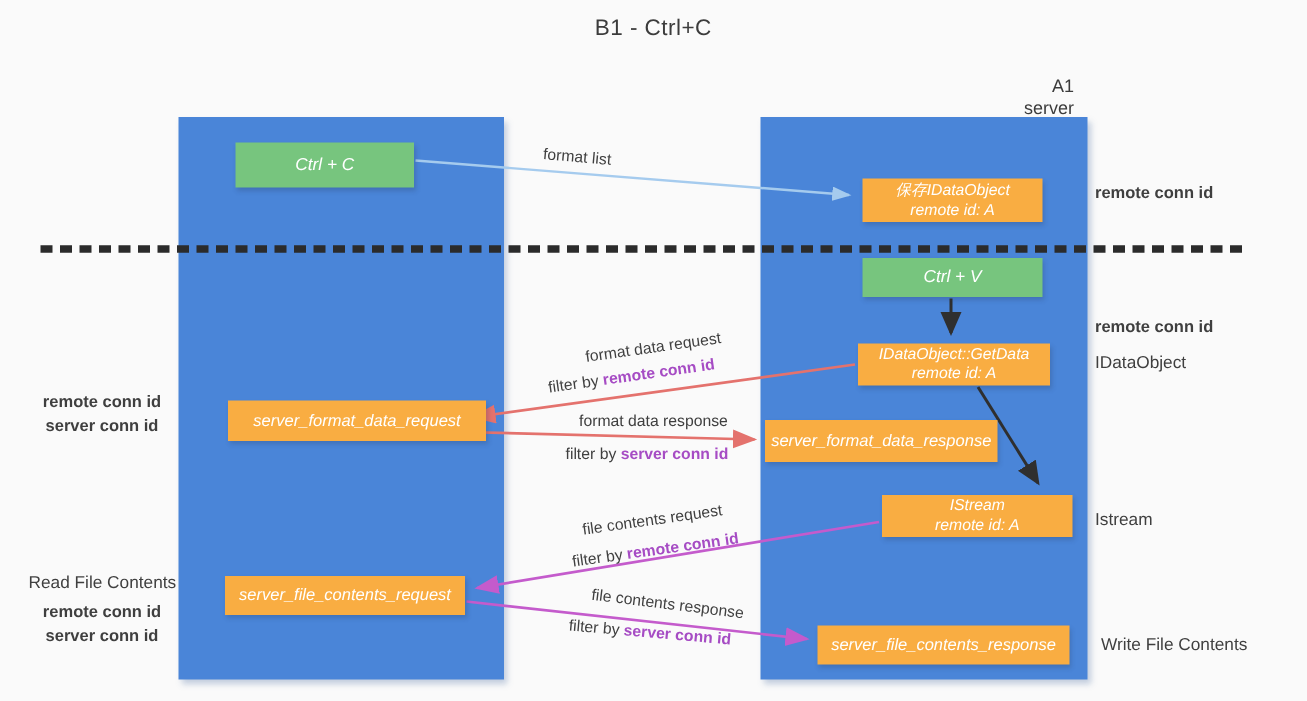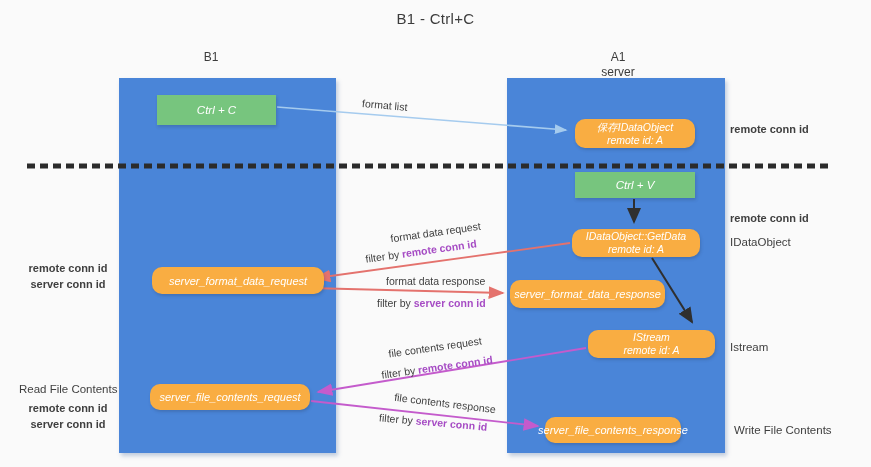--- a/index.html
+++ b/index.html
@@ -13,21 +13,21 @@
   .colhead{position:absolute;width:140px;text-align:center;font-size:12px;
            line-height:15px;color:#3c3c3c;}
 
   .lifeline{position:absolute;background:#4a85d8;
             box-shadow:2px 3px 4px rgba(90,120,170,0.35);}
 
   .node{position:absolute;display:flex;flex-direction:column;justify-content:center;
         align-items:center;color:#fff;text-align:center;
         box-shadow:1px 2px 3px rgba(40,60,90,0.25);font-style:italic;}
   .node.green{background:#77c57e;font-size:11.5px;}
-  .node.orange{background:#f9ad42;font-size:11px;border-radius:10px;}
+  .node.orange{background:#f9ad42;font-size:11px;}
   .node.orange.two{font-size:10.5px;line-height:13px;}
 
   .elabel{position:absolute;font-size:10.5px;color:#3f3f3f;white-space:nowrap;
           transform-origin:center center;}
   .rotm8{transform:rotate(-8deg);}
   .rotp7{transform:rotate(7deg);}
   .rotp5{transform:rotate(5deg);}
   .kw{font-weight:bold;}
   .purple{color:#a64cc4;}
   .greent{color:#63bd6d;}
@@ -41,23 +41,22 @@
 </head>
 <body>
 
 <div class="stage">
 
   <div class="title">
     <div>B1 - Ctrl+C</div>
   </div>
 
   <div class="colhead" style="left:141px;top:50px;">
-    <div>B1</div>
   </div>
-  <div class="colhead" style="left:548px;top:50px;">
+  <div class="colhead" style="left:576px;top:50px;text-align:right;">
     <div>A1</div>
     <div>server</div>
   </div>
 
   <div class="lifeline" style="left:119px;top:78px;width:217px;height:375px;"></div>
   <div class="lifeline" style="left:507px;top:78px;width:218px;height:375px;"></div>
 
   <svg class="overlay" width="871" height="467" viewBox="0 0 871 467">
     <defs>
       <marker id="mLB" markerWidth="9" markerHeight="7" refX="7" refY="3" orient="auto">
@@ -109,21 +108,21 @@
 
   <div class="node orange" style="left:510px;top:280px;width:155px;height:28px;">server_format_data_response</div>
 
   <div class="node orange two" style="left:588px;top:330px;width:127px;height:28px;">
     <div>IStream</div>
     <div>remote id: A</div>
   </div>
 
   <div class="node orange" style="left:150px;top:384px;width:160px;height:26px;">server_file_contents_request</div>
 
-  <div class="node orange" style="left:545px;top:417px;width:136px;height:26px;">server_file_contents_response</div>
+  <div class="node orange" style="left:545px;top:417px;width:168px;height:26px;">server_file_contents_response</div>
 
   <div class="elabel rotp5" style="left:362px;top:99px;">format list</div>
 
   <div class="elabel rotm8" style="left:390px;top:226px;">format data request</div>
   <div class="elabel rotm8" style="left:365px;top:245px;">
     <span>filter by</span>
     <span class="kw purple">remote conn id</span>
   </div>
 
   <div class="elabel" style="left:386px;top:275px;">format data response</div>

